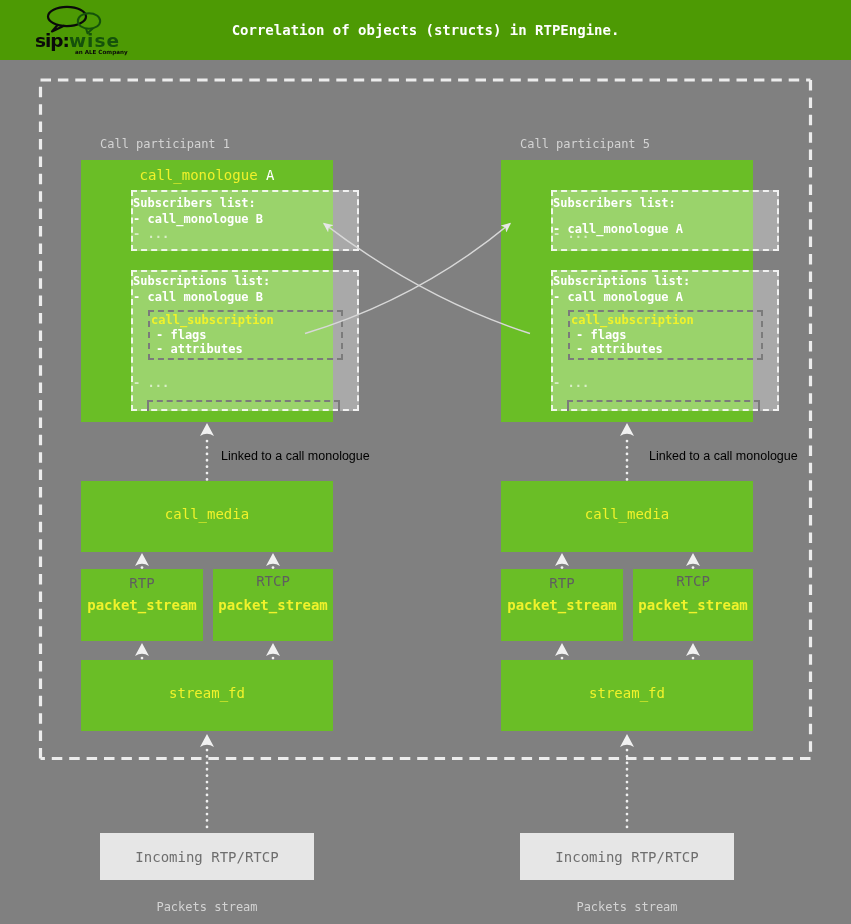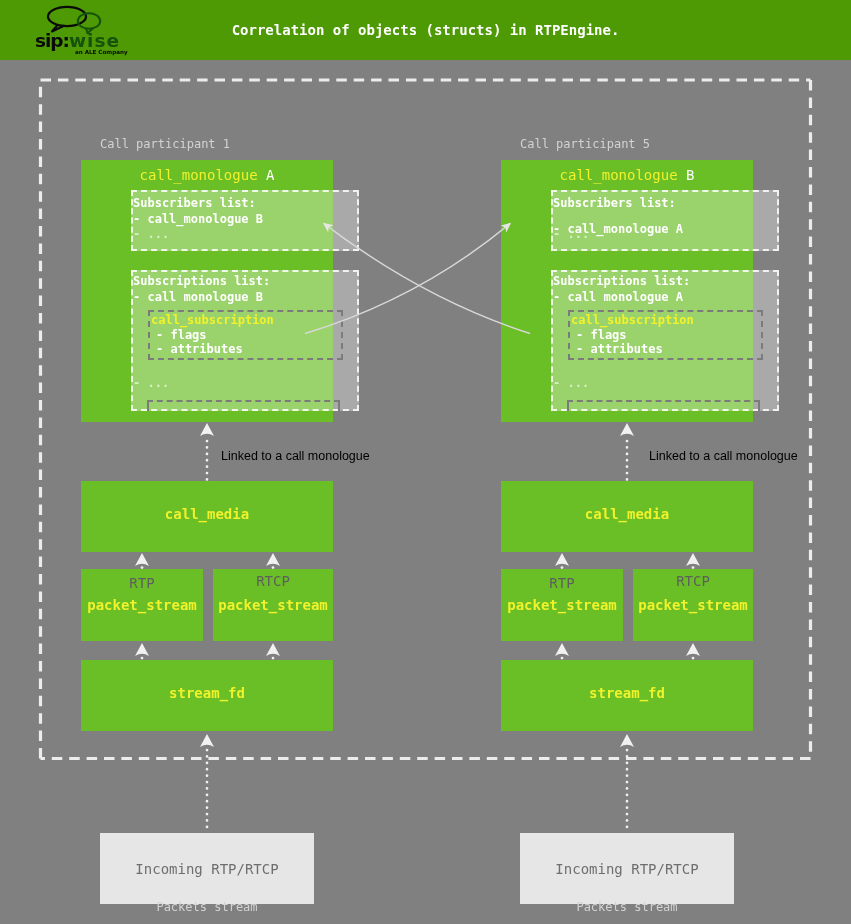--- a/index.html
+++ b/index.html
@@ -52,28 +52,28 @@
   .nested{position:absolute;left:15px;top:38px;width:195px;height:50px;
     border:2px dashed var(--nested-border);box-sizing:border-box;}
   .nestline{position:absolute;left:1px;font-size:12px;font-weight:bold;line-height:14.5px;
     color:var(--white-text);white-space:pre;}
   .nest-title{color:var(--yellow);}
   .partial{position:absolute;left:14px;top:128px;width:193px;height:11px;
     border:2px dashed var(--nested-border);border-bottom:none;box-sizing:border-box;}
   .call-media{top:481px;width:252px;height:71px;}
   .center-label{position:absolute;left:0;top:0;width:100%;height:100%;
     display:flex;align-items:center;justify-content:center;padding-bottom:5px;box-sizing:border-box;
-    font-size:14px;font-weight:bold;color:var(--yellow);white-space:pre;border-radius:21px;}
+    font-size:14px;font-weight:normal;color:var(--yellow);white-space:pre;border-radius:21px;}
   .pstream{top:569px;height:72px;}
   .proto-label{position:absolute;left:0;top:6px;width:100%;text-align:center;
     font-size:14px;line-height:17px;color:var(--dark-gray-text);white-space:pre;}
   .ps-label{position:absolute;left:0;top:28px;width:100%;text-align:center;
     font-size:14px;font-weight:bold;line-height:17px;color:var(--yellow);white-space:pre;}
   .stream-fd{top:660px;width:252px;height:71px;}
-  .incoming{position:absolute;top:833px;width:214px;height:71px;background:var(--incoming-bg);
+  .incoming{position:absolute;top:833px;width:214px;height:47px;background:var(--incoming-bg);
     display:flex;align-items:center;justify-content:center;
     font-size:14px;color:var(--incoming-text);white-space:pre;}
   .packets-label{position:absolute;top:900px;width:252px;text-align:center;
     font-size:12px;line-height:14.5px;color:var(--light-gray-text);white-space:pre;}
 </style>
 </head>
 <body>
 
 <div class="stage">
 
@@ -135,23 +135,20 @@
     <div class="center-label">stream_fd</div>
   </div>
 
   <div class="incoming" style="left:100px;">Incoming RTP/RTCP</div>
 
   <div class="packets-label" style="left:81px;">Packets stream</div>
 
   <div class="participant-label" style="left:520px;">Call participant 5</div>
 
   <div class="gbox monologue" style="left:501px;">
-    <div class="mono-title">
-      <span class="t-main">call_monologue</span><span class="t-suffix"> B</span>
-    </div>
     <div class="subbox subscribers">
       <div class="subline" style="top:4px;">Subscribers list:</div>
       <div class="subline" style="top:30px;">- call_monologue A</div>
       <div class="subline faint" style="top:35px;">- ...</div>
     </div>
     <div class="subbox subscriptions">
       <div class="subline" style="top:2px;">Subscriptions list:</div>
       <div class="subline" style="top:17.5px;">- call monologue A</div>
       <div class="nested">
         <div class="nestline nest-title" style="top:1px;">call_subscription</div>

